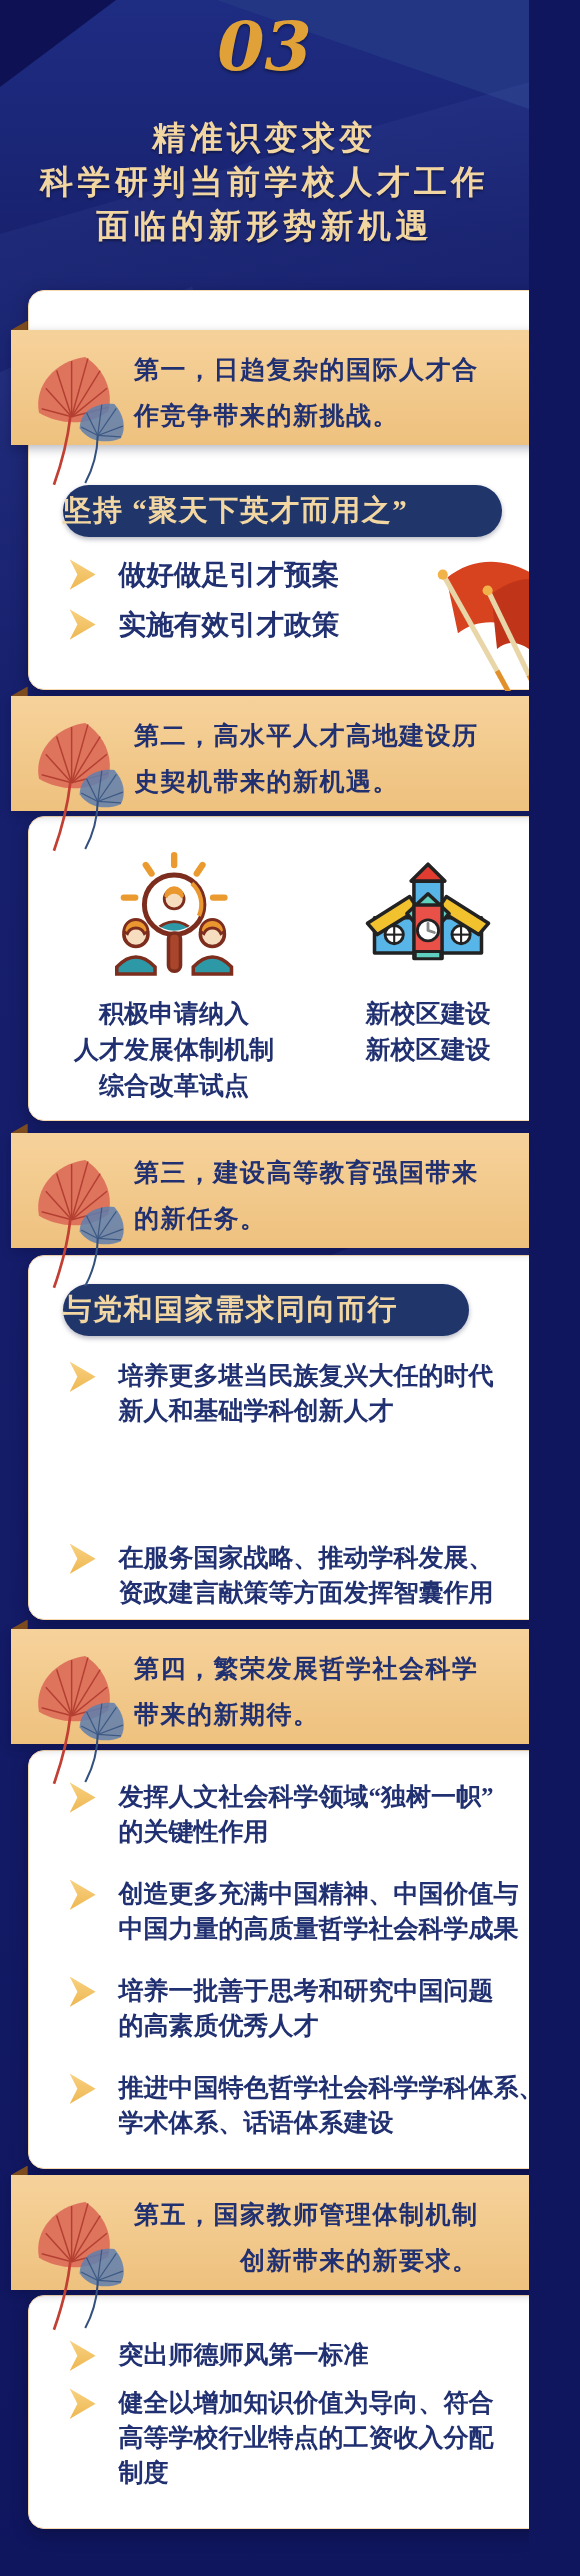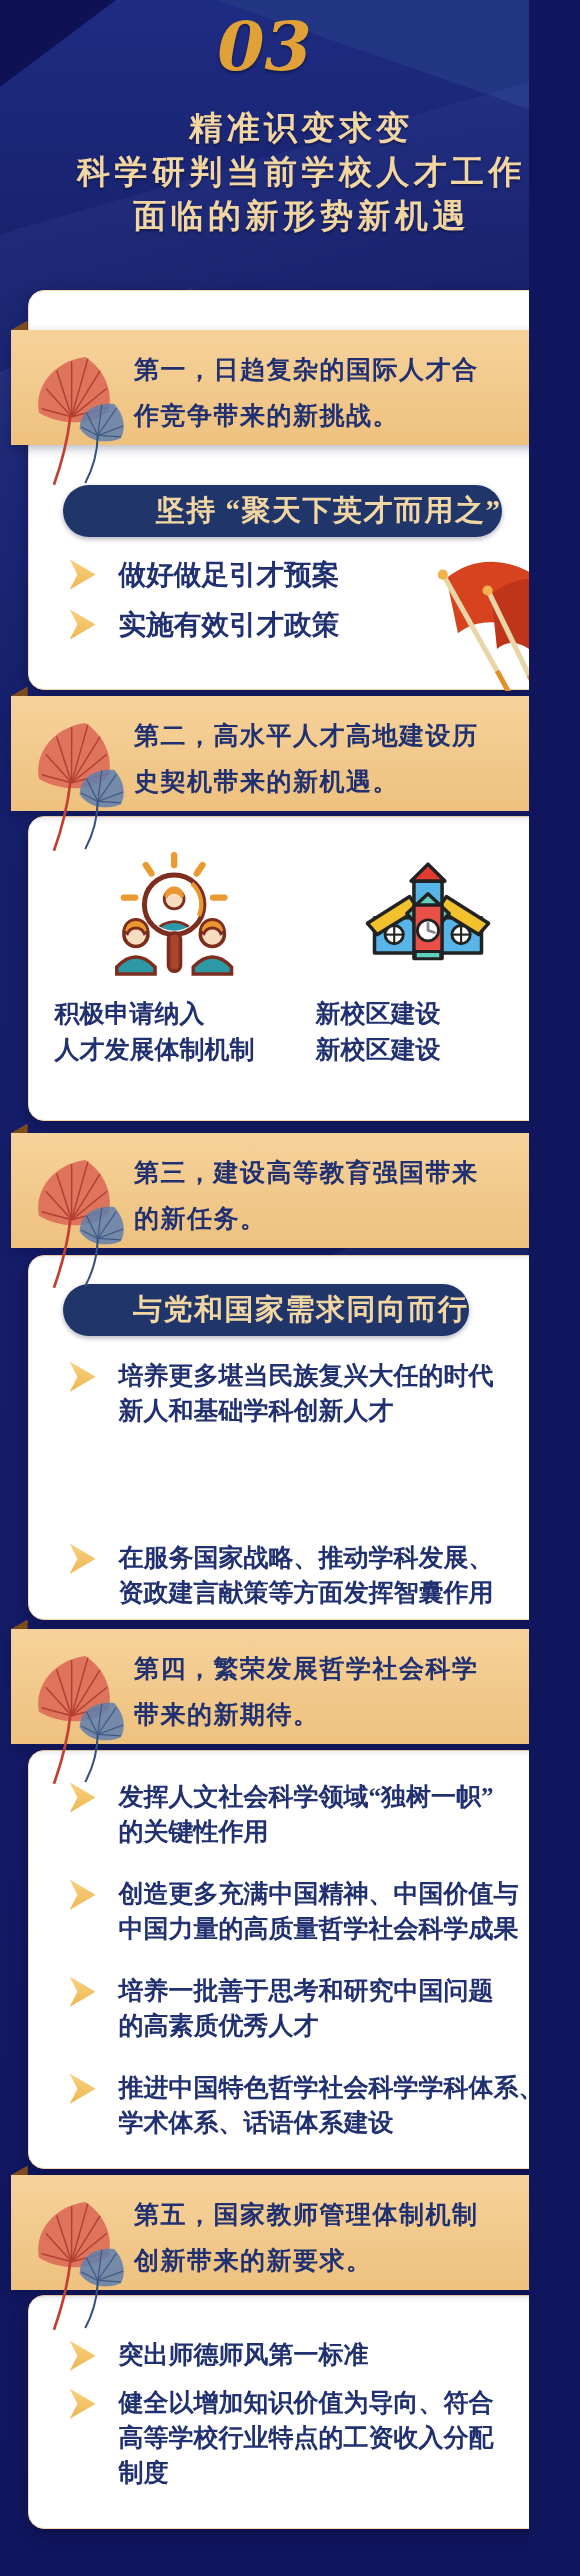--- a/index.html
+++ b/index.html
@@ -17,53 +17,53 @@
   .band2{top:377px;left:-232px;width:508px;height:305px;transform:rotate(-24deg);
          background:linear-gradient(180deg,rgba(110,135,225,.10),rgba(110,135,225,0));}
   .band3{top:1197px;right:-254px;width:551px;height:334px;transform:rotate(-22deg);
          background:linear-gradient(180deg,rgba(110,135,225,.10),rgba(110,135,225,0));}
   .ring{position:absolute;left:538px;top:610px;width:86px;height:86px;border-radius:50%;
         border:11.6px solid rgba(125,148,222,.42);}
   
   .num{position:absolute;top:11.6px;left:0;width:100%;text-align:center;
        font-style:italic;font-weight:700;font-size:68px;line-height:1;color:#dfa138;
        font-family:"DejaVu Serif",serif;text-shadow:0 1.5px 2.9px rgba(0,0,0,.4);}
-  .title{position:absolute;top:106px;left:0;width:100%;text-align:center;color:#f2d6a2;
+  .title{position:absolute;top:116px;left:0;width:100%;text-align:center;color:#f2d6a2;
          font-weight:700;font-size:33px;line-height:44px;letter-spacing:4.4px;
-         text-shadow:0 1.5px 2.2px rgba(0,0,0,.35);padding-left:37px;}
+         text-shadow:0 1.5px 2.2px rgba(0,0,0,.35);}
   .title div{white-space:nowrap;}
   
   .card{position:absolute;left:27.6px;width:525px;background:#ffffff;border:1.5px solid #f6d9ae;
         border-radius:16px;box-shadow:0 5.8px 16px rgba(4,8,40,.4);box-sizing:border-box;}
   
   .ribbon{position:absolute;left:11px;width:559px;height:115px;
           background:linear-gradient(180deg,#f6d29b,#eec17e);
           box-shadow:0 4.4px 10.2px rgba(8,10,45,.3);}
   .fold{position:absolute;top:-9.4px;width:16.7px;height:9.4px;background:#7c4b1e;}
   .fold-l{left:0;clip-path:polygon(0 100%,100% 0,100% 100%);}
   .fold-r{right:0;clip-path:polygon(0 0,100% 100%,0 100%);}
   .ribbon-text{position:absolute;left:123px;top:16.7px;color:#203070;font-weight:700;
                font-size:25px;line-height:46px;letter-spacing:1.5px;}
   .ribbon-text div{white-space:nowrap;}
   .leaves{position:absolute;left:17.4px;top:14.5px;width:109px;height:145px;overflow:visible;}
   
   .pill{position:absolute;height:52px;background:#20366b;border-radius:27.6px;color:#f3d7a2;
-        display:flex;align-items:center;justify-content:flex-end;font-weight:700;font-size:29px;
+        display:flex;align-items:center;justify-content:flex-start;font-weight:700;font-size:29px;
         letter-spacing:1.5px;white-space:nowrap;box-shadow:0 2.2px 5.8px rgba(8,10,45,.3);}
   
   .bullet{position:absolute;left:41px;display:flex;align-items:flex-start;}
   .chev{flex:none;width:26px;height:30.5px;margin-top:3.6px;
         background:linear-gradient(180deg,#f8d181,#eeb751);
         clip-path:polygon(0 0,100% 50%,0 100%,30% 50%);}
   .btext{margin-left:23px;color:#203070;font-weight:700;font-size:25px;line-height:35px;}
   .btext div{white-space:nowrap;}
   .b-lg .btext{font-size:27.6px;line-height:36px;}
   .b-lg .chev{margin-top:2.2px;}
   
-  .feat{position:absolute;top:26px;text-align:left;}
+  .feat{position:absolute;top:26px;text-align:center;}
   .feat-l{left:26px;width:239px;}
   .feat-r{left:287px;width:225px;}
   .feat .iconbox{height:141px;display:flex;align-items:center;justify-content:center;}
   .feat .flabel{margin-top:11.6px;color:#203070;font-weight:700;font-size:25px;line-height:36px;}
   
   .flags{position:absolute;right:0;top:255px;width:136px;height:145px;overflow:hidden;
          border-radius:0 0 14.5px 0;}
 </style>
 </head>
 <body>
@@ -185,20 +185,21 @@
             <path d="M73,68 a14,14 0 0 1 28,0 l-4,3 a11,11 0 0 0 -20,0 Z" fill="#ea9730"></path>
             <path d="M56,120 q31,-32 62,0 l0,8 -62,0 Z" fill="#2d98a6" stroke="#7c2d1d" stroke-width="4"></path>
           </g>
           <path d="M112,50 a40,40 0 0 1 10,46" stroke="#ea9730" stroke-width="6" fill="none"></path>
           <rect x="79" y="120" width="17" height="54" rx="8" fill="#a8452b" stroke="#7c2d1d" stroke-width="5"></rect>
         </svg>
       </div>
       <div class="flabel">
         <div>积极申请纳入</div>
         <div>人才发展体制机制</div>
+        <div>综合改革试点</div>
       </div>
     </div>
     <div class="feat feat-r">
       <div class="iconbox">
         <svg viewBox="0 0 180 152" width="128" height="107">
           <g stroke="#222222" stroke-width="5" stroke-linejoin="round">
             <rect x="70" y="28" width="40" height="60" fill="#58b5e8"></rect>
             <polygon points="66,30 90,6 114,30" fill="#e23b30"></polygon>
             <rect x="14" y="82" width="58" height="50" fill="#58b5e8"></rect>
             <rect x="108" y="82" width="58" height="50" fill="#58b5e8"></rect>
@@ -324,21 +325,21 @@
     <div class="bullet" style="top:89px;">
       <div class="chev"></div>
       <div class="btext">
         <div>健全以增加知识价值为导向、符合</div>
         <div>高等学校行业特点的工资收入分配</div>
         <div>制度</div>
       </div>
     </div>
   </div>
 
-  <div class="ribbon" style="top:2175px;">
+  <div class="ribbon" style="top:2175px;text-align:right;">
     <div class="fold fold-l"></div>
     <div class="fold fold-r"></div>
     <svg class="leaves" viewBox="0 0 150 200" width="109" height="145">
         <use href="#ginkgo"></use>
       </svg>
     <div class="ribbon-text">
       <div>第五，国家教师管理体制机制</div>
       <div>创新带来的新要求。</div>
     </div>
   </div>

